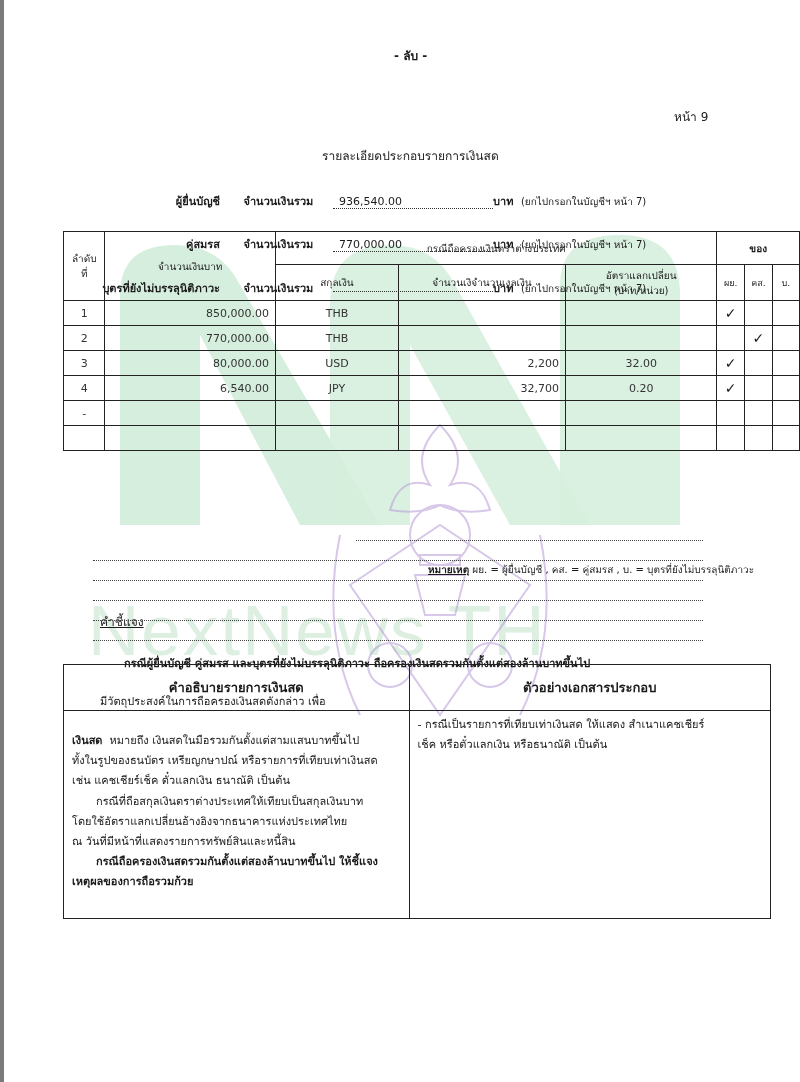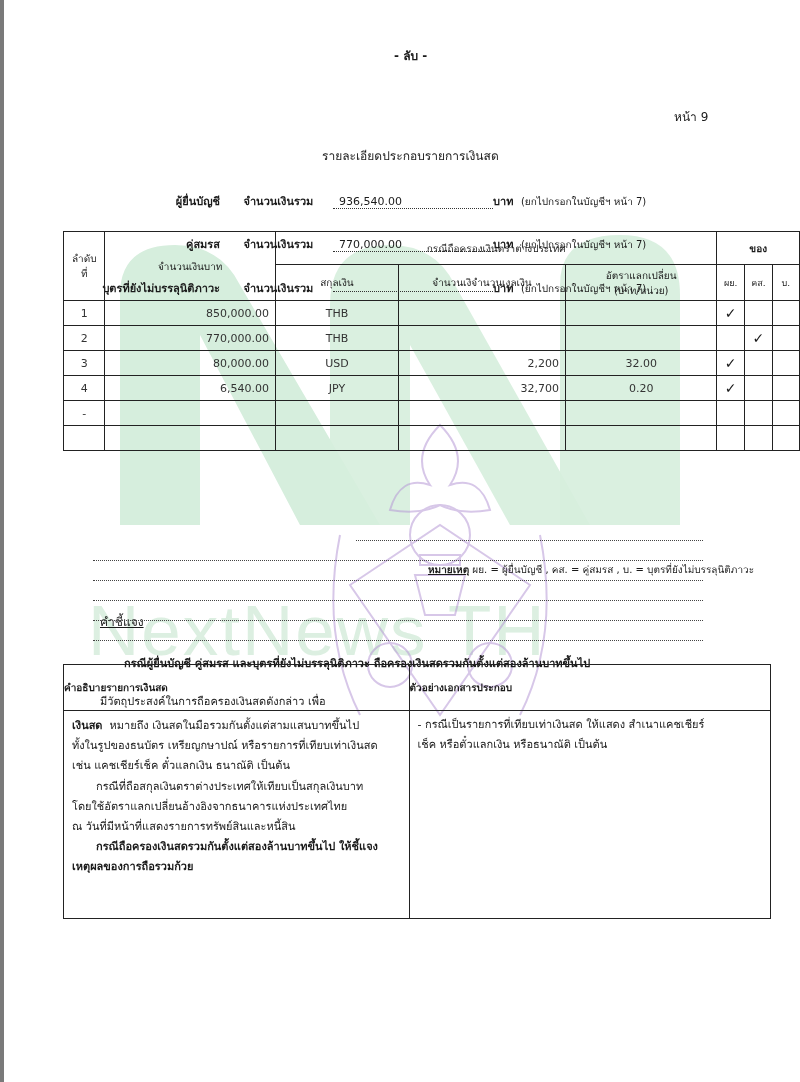--- a/index.html
+++ b/index.html
@@ -33,21 +33,21 @@
   .legend { font-size: 10px; }
   .legend u { font-weight: bold; }
 
   .heading-u { font-size: 12px; text-decoration: underline; }
   .para { font-size: 11px; }
   .dots { position: absolute; left: 93px; width: 610px; border-bottom: 1px dotted #444; height: 1px; z-index: 2; }
 
   
   table.desc { position: absolute; left: 63px; top: 664px; width: 708px; border-collapse: collapse; z-index: 2; }
   table.desc td { border: 1px solid #222; vertical-align: top; font-size: 11px; }
-  table.desc .hd { height: 46px; vertical-align: middle; font-weight: bold; font-size: 10px; }
+  table.desc .hd { height: 46px; text-align: center; vertical-align: middle; font-weight: bold; font-size: 13px; }
   .desc-p { padding: 0 8px; line-height: 20px; }
   .indent { padding-left: 32px; }
 </style>
 </head>
 <body>
 
 <div class="left-edge"></div>
 
 <svg class="wm-n" viewBox="0 0 620 300">
   <path d="M40 300 L40 70 Q40 20 95 20 Q140 20 160 60 L300 300 L220 300 L120 110 L120 300 Z" fill="#d6eedd"></path>
@@ -238,21 +238,21 @@
       <col style="width:346px">
       <col style="width:362px">
     </colgroup>
   <tbody>
       <tr>
     <td class="hd">คำอธิบายรายการเงินสด</td>
     <td class="hd">ตัวอย่างเอกสารประกอบ</td>
   </tr>
   <tr style="height:208px;">
     <td>
-      <div class="desc-p" style="margin-top:5px;">
+      <div class="desc-p" style="margin-top:20px;">
         <b>เงินสด</b>&nbsp;
         <span>หมายถึง เงินสดในมือรวมกันตั้งแต่สามแสนบาทขึ้นไป</span>
       </div>
       <div class="desc-p">ทั้งในรูปของธนบัตร เหรียญกษาปณ์ หรือรายการที่เทียบเท่าเงินสด</div>
       <div class="desc-p">เช่น แคชเชียร์เช็ค ตั๋วแลกเงิน ธนาณัติ เป็นต้น</div>
       <div class="desc-p indent" style="margin-top:1px;">กรณีที่ถือสกุลเงินตราต่างประเทศให้เทียบเป็นสกุลเงินบาท</div>
       <div class="desc-p">โดยใช้อัตราแลกเปลี่ยนอ้างอิงจากธนาคารแห่งประเทศไทย</div>
       <div class="desc-p">ณ วันที่มีหน้าที่แสดงรายการทรัพย์สินและหนี้สิน</div>
       <div class="desc-p indent" style="font-weight:bold;">กรณีถือครองเงินสดรวมกันตั้งแต่สองล้านบาทขึ้นไป ให้ชี้แจง</div>
       <div class="desc-p" style="font-weight:bold;">เหตุผลของการถือรวมก้วย</div>

